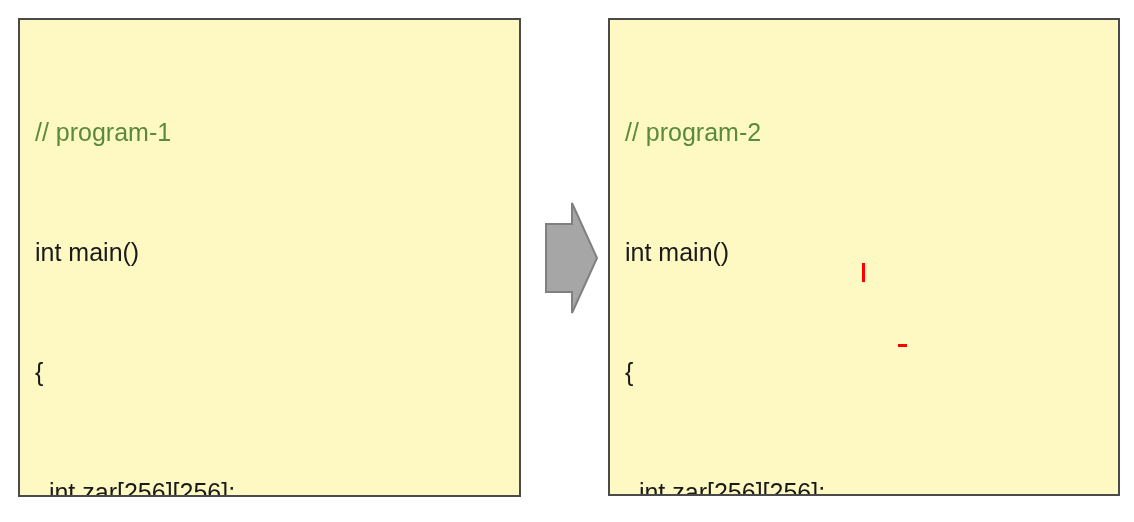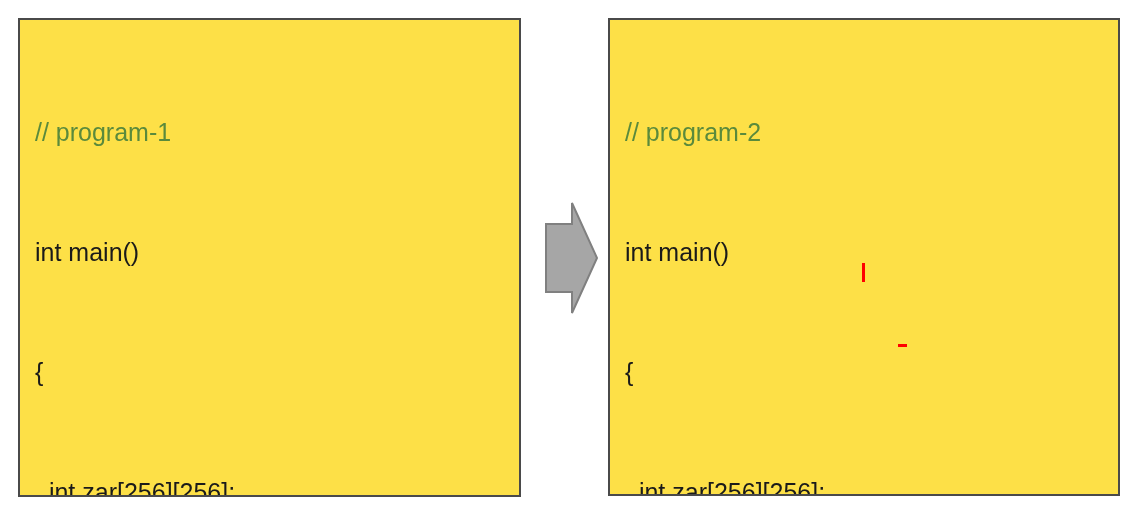--- a/index.html
+++ b/index.html
@@ -18,21 +18,21 @@
   .stage {
     position: absolute;
     left: 0; top: 0;
     width: 1134px;
     height: 522px;
   }
 
   
   .panel {
     position: absolute;
-    background: #fde047;
+    background: #fef9c3;
     border: 2px solid #4a4a4a;
     box-sizing: border-box;
     overflow: hidden;
   }
   #panel-left  { left: 18px;  top: 18px; width: 503px; height: 479px; }
   #panel-right { left: 608px; top: 18px; width: 512px; height: 478px; }
 
   .code-block {
     position: absolute;
     left: 15px;

